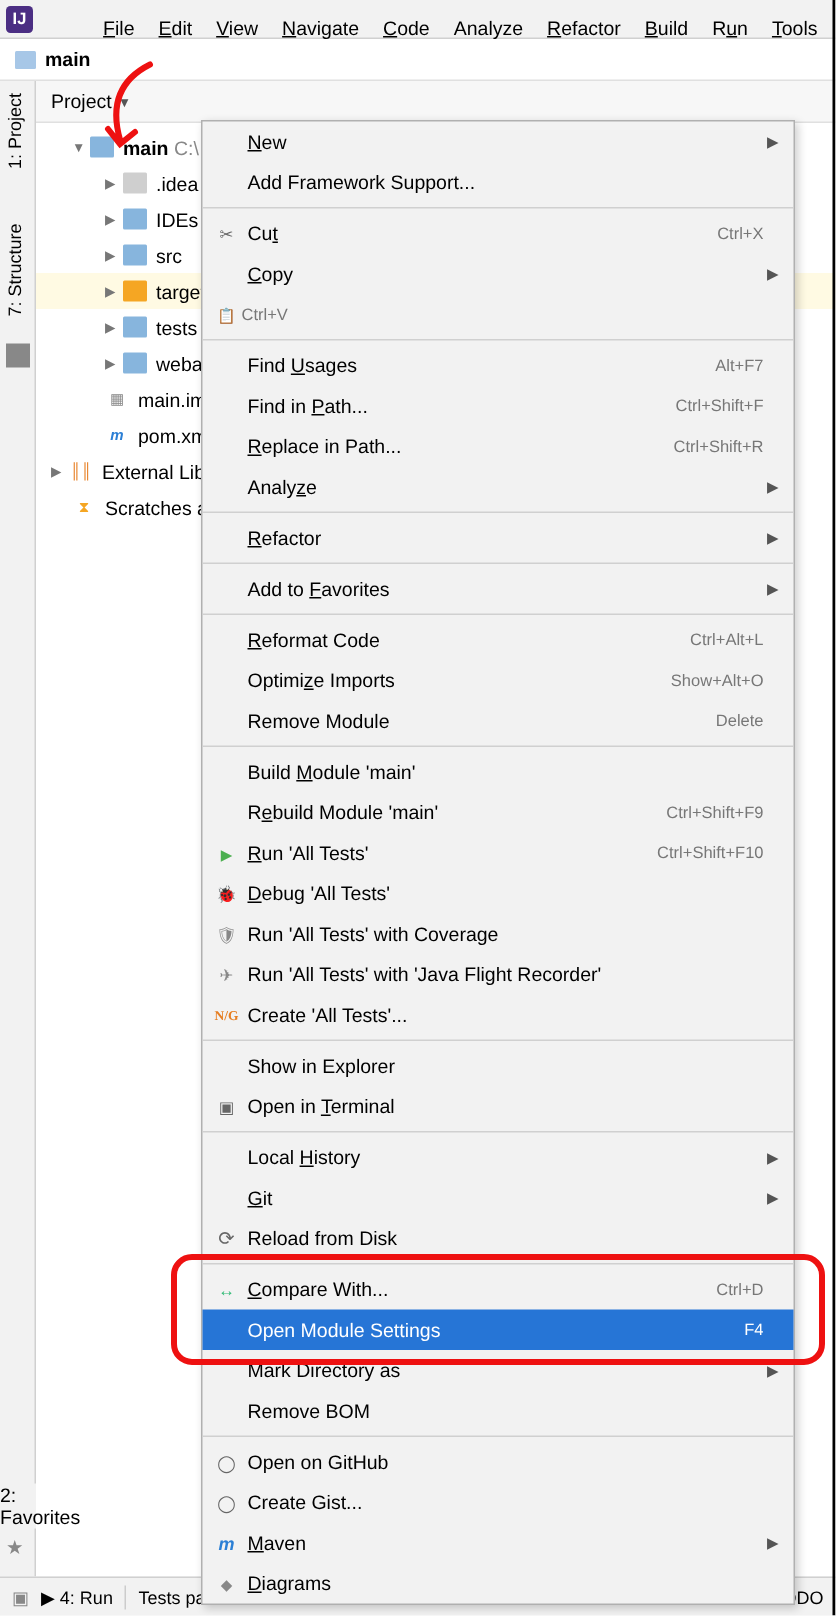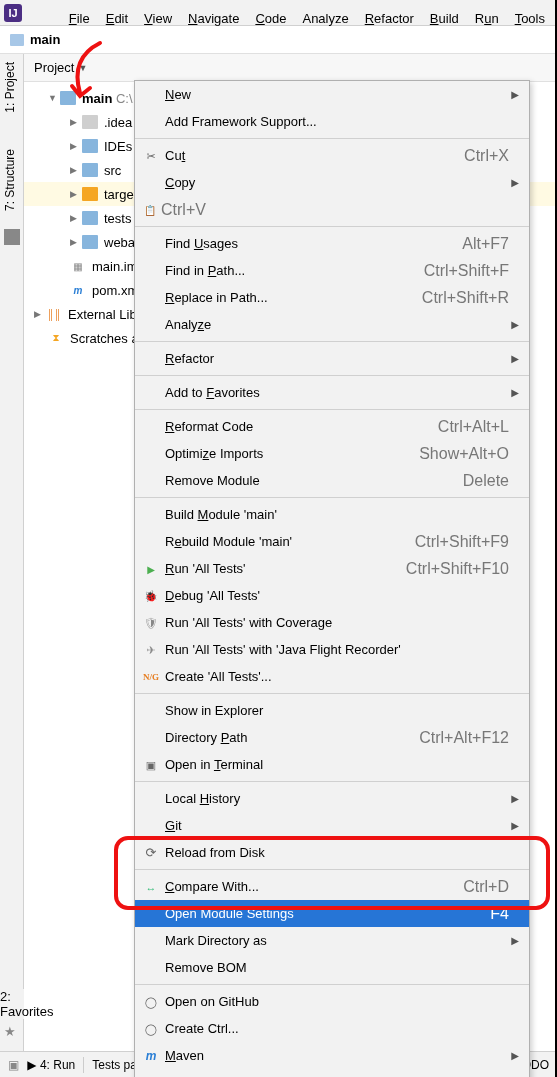--- a/index.html
+++ b/index.html
@@ -42,21 +42,21 @@
   .rightedge { position: absolute; right: 0; top: 0; width: 2px; height: 100%; background: #000; }
   
   
   .context-menu { position: absolute; left: 134px; top: 80px; width: 396px; background: #f2f2f2; border: 1px solid #b0b0b0; box-shadow: 2px 2px 6px rgba(0,0,0,0.2); }
   .cm-row { display: flex; align-items: center; height: 27px; padding: 0 10px 0 6px; cursor: default; }
   .cm-row.selected { background: #2675d6; color: #fff; }
   .cm-icon { width: 20px; height: 16px; display: inline-flex; align-items: center; justify-content: center; font-size: 12px; color: #666; }
   .cm-row.selected .cm-icon { color: #fff; }
   .cm-label { flex: 1; padding-left: 4px; }
   .cm-label .ul { text-decoration: underline; }
-  .cm-shortcut { color: #777; font-size: 16px; }
+  .cm-shortcut { color: #777; font-size: 11px; }
   .cm-row.selected .cm-shortcut { color: #fff; text-align: right; }
   .cm-arrow { width: 10px; text-align: right; font-size: 10px; color: #555; }
   .cm-row.selected .cm-arrow { color: #fff; }
   .cm-sep { height: 1px; background: #d0d0d0; margin: 3px 0; }
   
   
   .statusbar { position: absolute; left: 0; bottom: 0; right: 0; height: 26px; background: #f2f2f2; border-top: 1px solid #d0d0d0; display: flex; align-items: center; padding: 0 8px; font-size: 12px; }
   .statusbar .sep { width: 1px; height: 16px; background: #ccc; margin: 0 8px; }
   
   
@@ -320,26 +320,20 @@
       <span class="cm-label">Create 'All Tests'...</span>
       <span class="cm-arrow"></span>
     </div>
     <div class="cm-sep"></div>
     <div class="cm-row">
       <span class="cm-icon"></span>
       <span class="cm-label">Show in Explorer</span>
       <span class="cm-arrow"></span>
     </div>
     <div class="cm-row">
-      <span class="cm-icon"></span>
-      <span class="cm-label">Directory <span class="ul">P</span>ath</span>
-      <span class="cm-shortcut">Ctrl+Alt+F12</span>
-      <span class="cm-arrow"></span>
-    </div>
-    <div class="cm-row">
       <span class="cm-icon">
         <span class="term-icon"></span>
       </span>
       <span class="cm-label">Open in <span class="ul">T</span>erminal</span>
       <span class="cm-arrow"></span>
     </div>
     <div class="cm-sep"></div>
     <div class="cm-row">
       <span class="cm-icon"></span>
       <span class="cm-label">Local <span class="ul">H</span>istory</span>
@@ -387,21 +381,21 @@
       <span class="cm-icon">
         <span class="github-icon"></span>
       </span>
       <span class="cm-label">Open on GitHub</span>
       <span class="cm-arrow"></span>
     </div>
     <div class="cm-row">
       <span class="cm-icon">
         <span class="github-icon"></span>
       </span>
-      <span class="cm-label">Create Ctrl...</span>
+      <span class="cm-label">Create Gist...</span>
       <span class="cm-arrow"></span>
     </div>
     <div class="cm-row">
       <span class="cm-icon">
         <span class="maven-icon">m</span>
       </span>
       <span class="cm-label"><span class="ul">M</span>aven</span>
       <span class="cm-arrow">▶</span>
     </div>
     <div class="cm-row">

